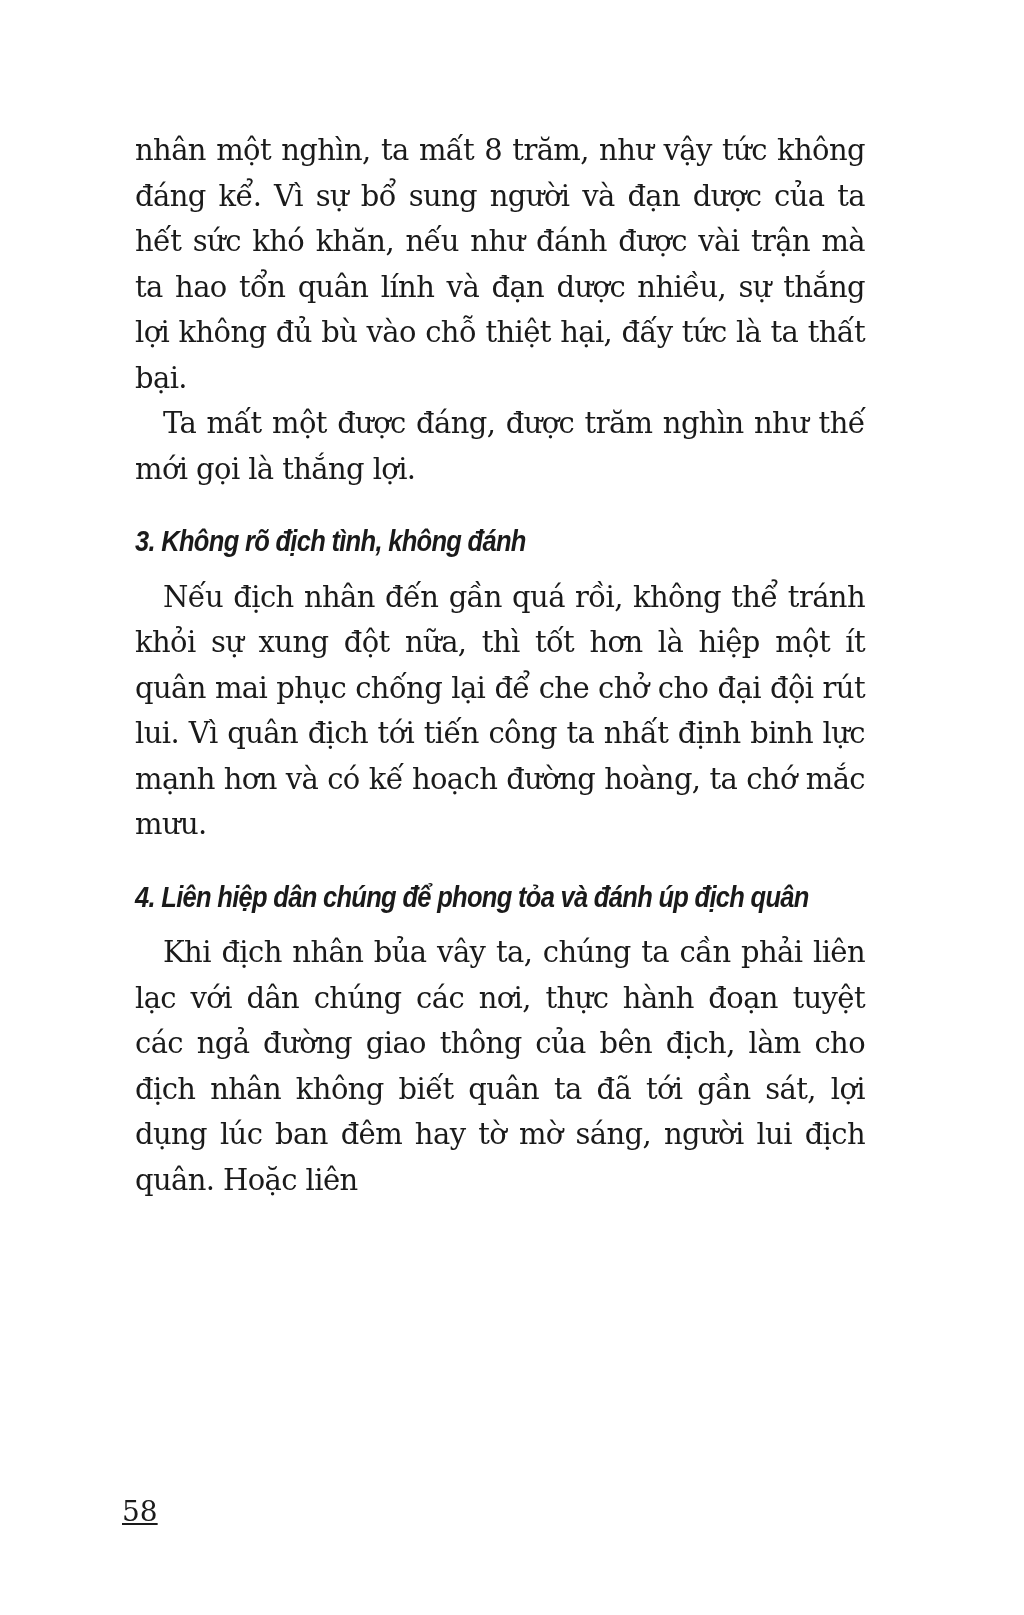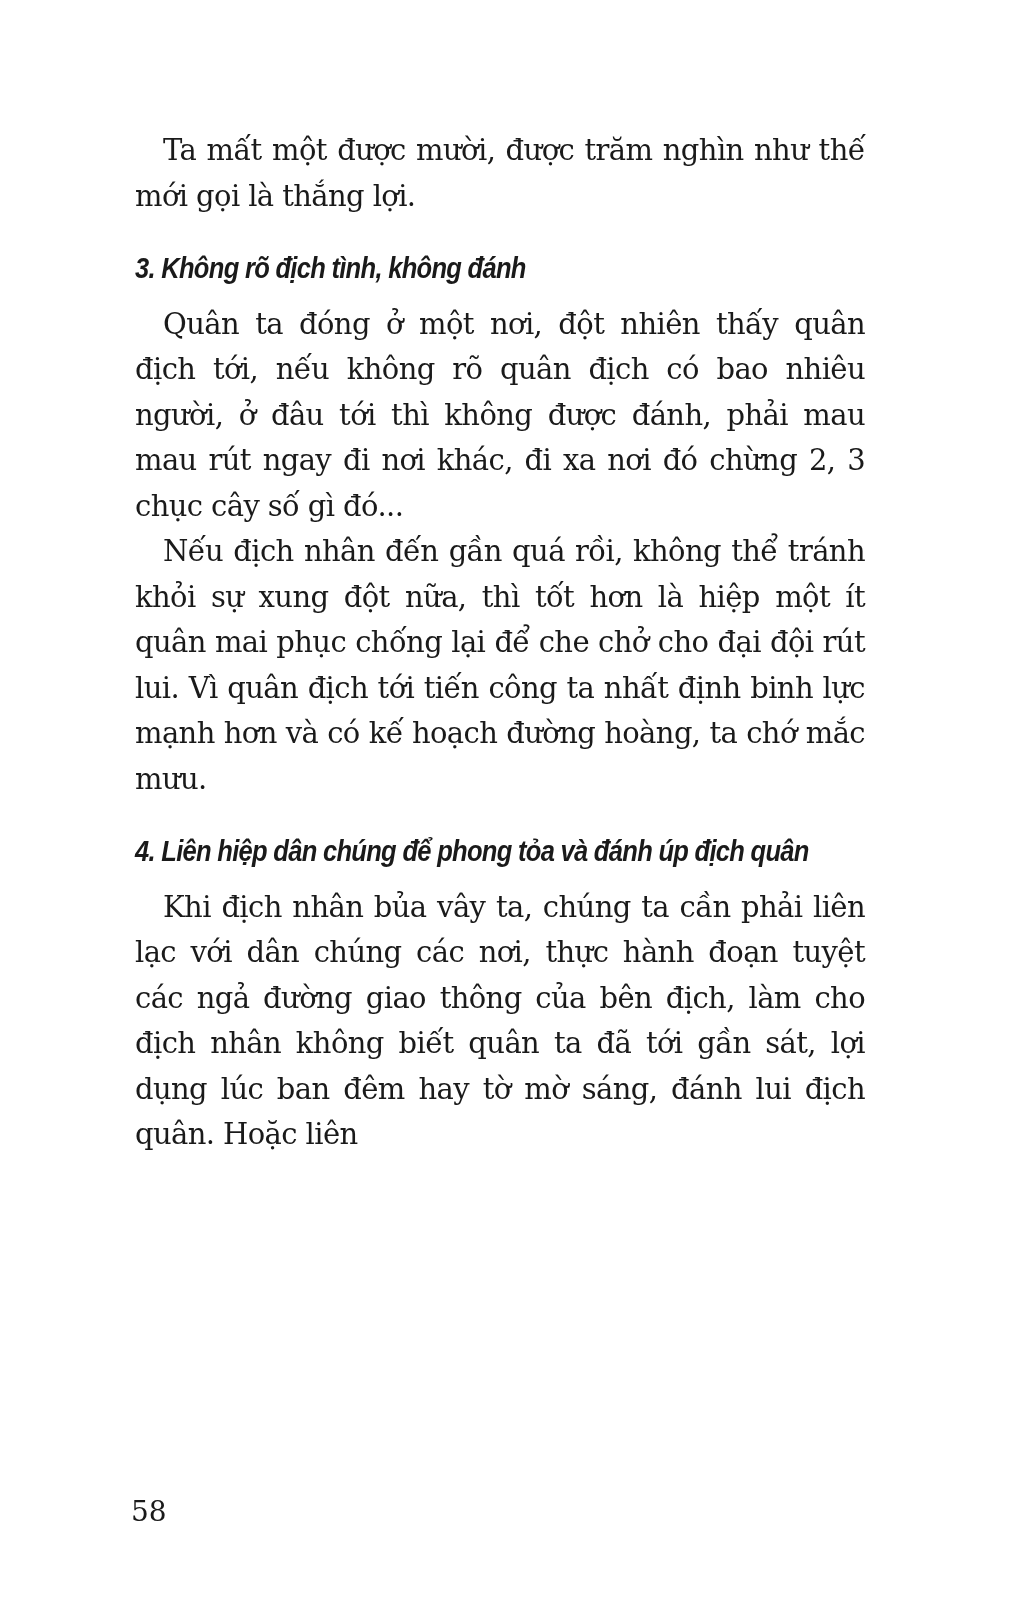--- a/index.html
+++ b/index.html
@@ -50,34 +50,35 @@
     letter-spacing: -0.8px;
     margin-top: 27px;
     margin-bottom: 10px;
     transform: scaleX(0.88);
     transform-origin: 0 50%;
     white-space: nowrap;
     color: var(--text);
   }
   .page-number {
     position: absolute;
-    left: 131px;
+    left: 122px;
     top: 1496px;
     font-size: 28px;
     line-height: 32px;
     color: var(--text);
+    text-decoration: underline;
   }
 </style>
 </head>
 <body>
 
 <div class="page">
   <main class="text-column">
-    <p class="body-para indent">Ta mất một được mười, được trăm nghìn như thế mới gọi là thắng lợi.</p>
+    <p class="body-para">nhân một nghìn, ta mất 8 trăm, như vậy tức không đáng kể. Vì sự bổ sung người và đạn dược của ta hết sức khó khăn, nếu như đánh được vài trận mà ta hao tổn quân lính và đạn dược nhiều, sự thắng lợi không đủ bù vào chỗ thiệt hại, đấy tức là ta thất bại.</p>
+    <p class="body-para indent">Ta mất một được đáng, được trăm nghìn như thế mới gọi là thắng lợi.</p>
     <h2 class="section-heading">3. Không rõ địch tình, không đánh</h2>
-    <p class="body-para indent">Quân ta đóng ở một nơi, đột nhiên thấy quân địch tới, nếu không rõ quân địch có bao nhiêu người, ở đâu tới thì không được đánh, phải mau mau rút ngay đi nơi khác, đi xa nơi đó chừng 2, 3 chục cây số gì đó...</p>
     <p class="body-para indent">Nếu địch nhân đến gần quá rồi, không thể tránh khỏi sự xung đột nữa, thì tốt hơn là hiệp một ít quân mai phục chống lại để che chở cho đại đội rút lui. Vì quân địch tới tiến công ta nhất định binh lực mạnh hơn và có kế hoạch đường hoàng, ta chớ mắc mưu.</p>
     <h2 class="section-heading">4. Liên hiệp dân chúng để phong tỏa và đánh úp địch quân</h2>
-    <p class="body-para indent">Khi địch nhân bủa vây ta, chúng ta cần phải liên lạc với dân chúng các nơi, thực hành đoạn tuyệt các ngả đường giao thông của bên địch, làm cho địch nhân không biết quân ta đã tới gần sát, lợi dụng lúc ban đêm hay tờ mờ sáng, đánh lui địch quân. Hoặc liên</p>
+    <p class="body-para indent">Khi địch nhân bủa vây ta, chúng ta cần phải liên lạc với dân chúng các nơi, thực hành đoạn tuyệt các ngả đường giao thông của bên địch, làm cho địch nhân không biết quân ta đã tới gần sát, lợi dụng lúc ban đêm hay tờ mờ sáng, người lui địch quân. Hoặc liên</p>
   </main>
 
   <div class="page-number">58</div>
 </div>
 
 </body></html>

